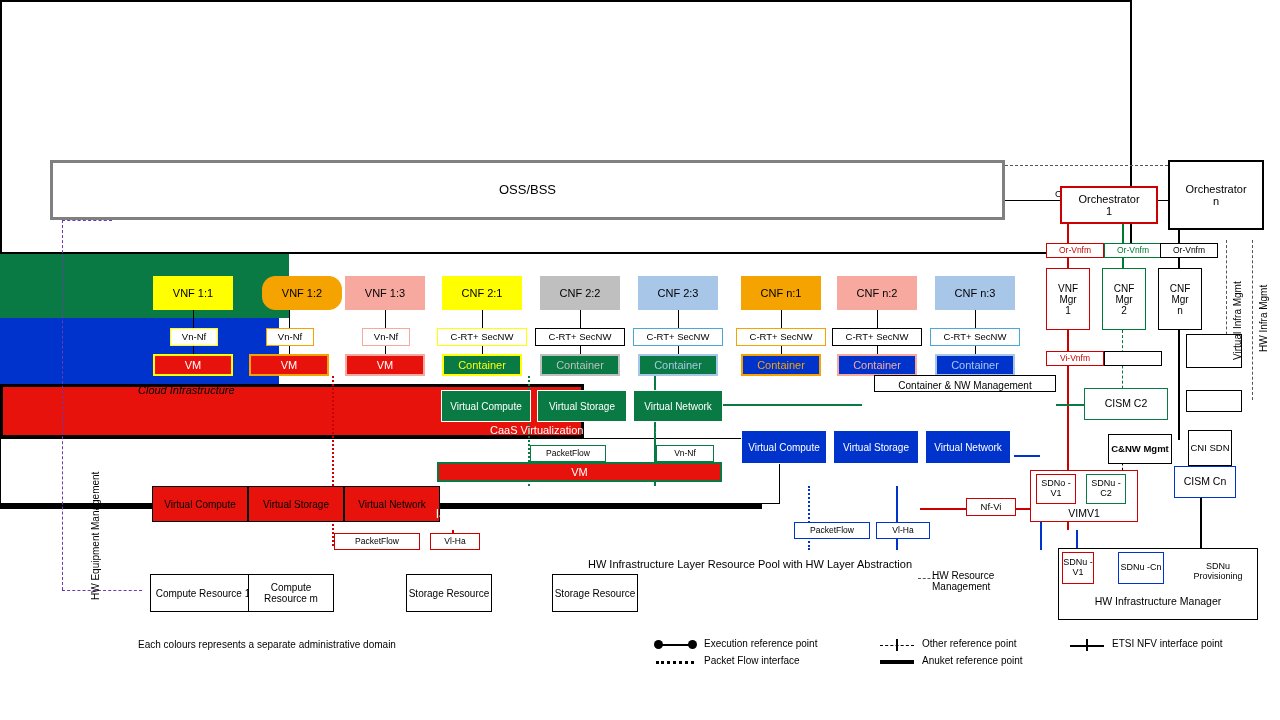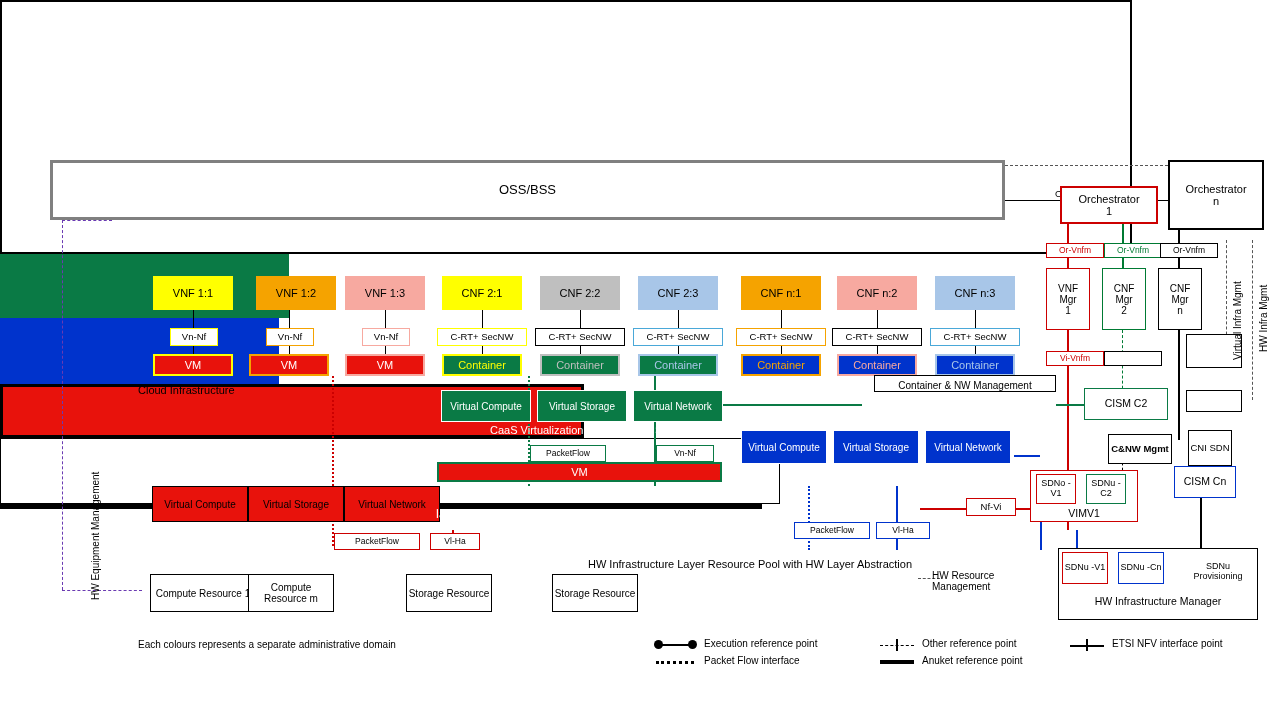--- a/index.html
+++ b/index.html
@@ -15,21 +15,21 @@
   
   #vnfmgr1{left:1046px;top:268px;width:44px;height:62px;border:1.5px solid #cc0000;background:#fff;font-size:10px;}
   #cnfmgr2{left:1102px;top:268px;width:44px;height:62px;border:1.5px solid #007a33;background:#fff;font-size:10px;}
   #cnfmgrn{left:1158px;top:268px;width:44px;height:62px;border:1.5px solid #000;background:#fff;font-size:10px;}
   
   .fnbox{top:276px;width:80px;height:34px;border:1px solid #000;font-size:11px;}
   .ifbox{top:328px;height:18px;border:1px solid #000;background:#fff;font-size:9.5px;}
   .vmbox{top:354px;width:80px;height:22px;font-size:11px;}
   
   #cloudinfra{left:130px;top:378px;width:1128px;height:250px;border:2px solid #000;background:#fff;}
-  #cloudlabel{left:138px;top:384px;font-size:11px;}
+  #cloudlabel{left:138px;top:384px;font-size:11px;font-style:italic;}
   
   #caas2{left:437px;top:384px;width:285px;height:60px;background:#0a7a45;border:2px solid #0a7a45;}
   #caas2lbl{left:437px;top:424px;width:285px;font-size:11px;color:#fff;}
   .vbox2{top:390px;width:90px;height:32px;border:1.5px solid #fff;background:#0a7a45;color:#fff;font-size:10px;}
   
   #caasn{left:737px;top:424px;width:275px;height:62px;background:#0033cc;border:2px solid #0033cc;}
   #caasnlbl{left:737px;top:466px;width:275px;font-size:11px;color:#fff;}
   .vboxn{top:430px;width:86px;height:34px;border:1.5px solid #fff;background:#0033cc;color:#fff;font-size:10px;}
   
   #vmgreen{left:437px;top:462px;width:285px;height:20px;background:#e8120c;border:2px solid #0a7a45;color:#fff;font-size:11px;}
@@ -155,21 +155,21 @@
   </div>
 <div class="box ifbox" style="left:170px;width:48px;border-color:#ffff00;">
     <span>Vn-Nf</span>
   </div>
 <div class="box vmbox" style="left:153px;background:#e8120c;color:#fff;border:2px solid #ffff00;">
     <span>VM</span>
   </div>
 <div class="line" style="left:193px;top:310px;width:1px;height:18px;background:#000;"></div>
 <div class="line" style="left:193px;top:346px;width:1px;height:8px;background:#000;"></div>
 
-<div class="box fnbox" style="left:256px;background:#f5a300;border-color:#f5a300;">
+<div class="box fnbox" style="left:262px;background:#f5a300;border-color:#f5a300;border-radius:13px;">
     <span>VNF 1:2</span>
   </div>
 <div class="box ifbox" style="left:266px;width:48px;border-color:#f5a300;">
     <span>Vn-Nf</span>
   </div>
 <div class="box vmbox" style="left:249px;background:#e8120c;color:#fff;border:2px solid #f5a300;">
     <span>VM</span>
   </div>
 <div class="line" style="left:289px;top:310px;width:1px;height:18px;background:#000;"></div>
 <div class="line" style="left:289px;top:346px;width:1px;height:8px;background:#000;"></div>
@@ -358,21 +358,21 @@
   </div>
 <div class="box" style="left:1086px;top:474px;width:40px;height:30px;border:1px solid #0a7a45;background:#fff;font-size:9px;">
     <span>SDNu -C2</span>
   </div>
 <div class="tag" style="left:966px;top:498px;width:50px;height:18px;border-color:#cc0000;font-size:9.5px;">
     <span>Nf-Vi</span>
   </div>
 
 <div class="box" id="hwim"></div>
 <div class="lbl" id="hwimlbl">HW Infrastructure Manager</div>
-<div class="box" style="left:1062px;top:552px;width:46px;height:32px;border:1px solid #cc0000;background:#fff;font-size:9px;">
+<div class="box" style="left:1062px;top:552px;width:32px;height:32px;border:1px solid #cc0000;background:#fff;font-size:9px;">
     <span>SDNu -V1</span>
   </div>
 <div class="box" style="left:1118px;top:552px;width:46px;height:32px;border:1px solid #0033cc;background:#fff;font-size:9px;">
     <span>SDNu -Cn</span>
   </div>
 <div class="box" style="left:1182px;top:556px;width:72px;height:32px;border:0;background:#fff;font-size:9px;">
     <span>SDNu Provisioning</span>
   </div>
 
 <div class="legend" style="left:138px;top:639px;">Each colours represents a separate administrative domain</div>

